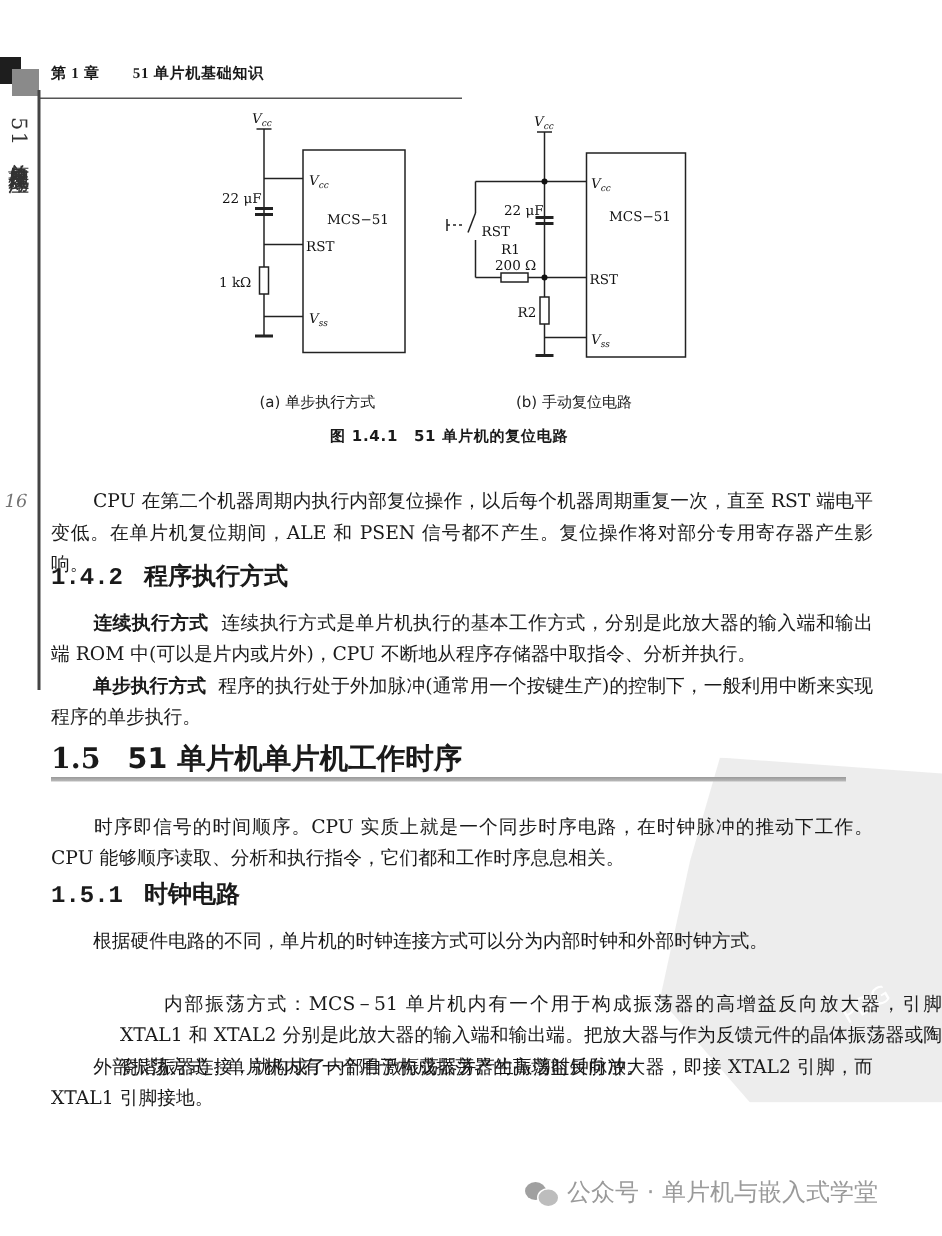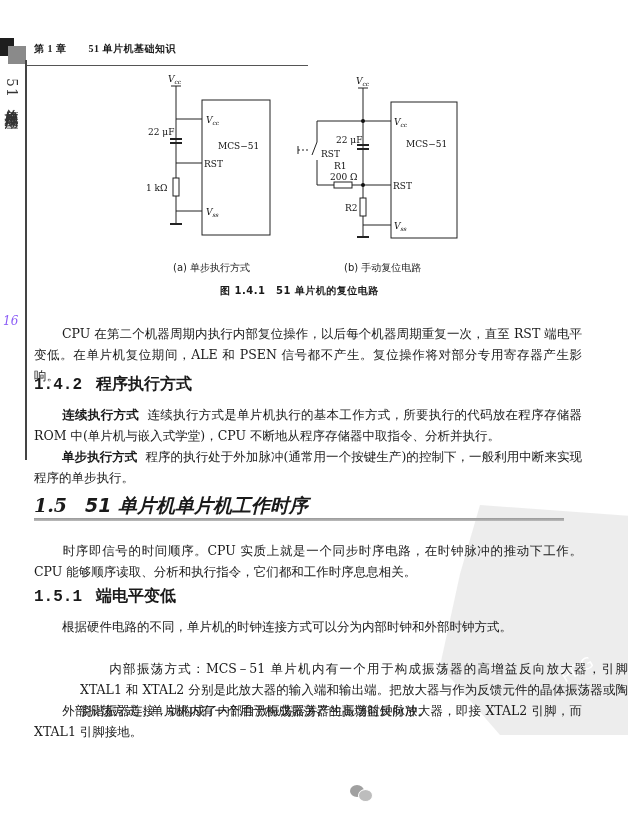--- a/index.html
+++ b/index.html
@@ -9,21 +9,21 @@
   }
   .abs { position: absolute; }
   
   .hdr-block1 { left: 0; top: 38px; width: 14px; height: 18px; background: #1e1e1e; }
   .hdr-block2 { left: 8px; top: 46px; width: 18px; height: 18px; background: #8a8a8a; }
   .hdr-title { left: 34px; top: 42px; font-size: 10px; font-weight: bold; letter-spacing: 0.5px; font-family: Liberation Serif, serif; }
   .hdr-title .num { margin-left: 22px; }
   .hdr-rule { left: 26px; top: 65px; width: 282px; height: 1px; background: #555; }
   .margin-rule { left: 25px; top: 60px; width: 1.5px; height: 400px; background: #444; }
   .side-title { left: 4px; top: 78px; width: 16px; font-size: 14px; line-height: 16px; color: #333; writing-mode: vertical-rl; letter-spacing: 1px; font-family: "DejaVu Serif", serif; }
-  .page-num { left: 3px; top: 314px; font-size: 12px; font-style: italic; color: #8b5cf6; }
+  .page-num { left: 3px; top: 327px; font-size: 12px; font-style: italic; color: #737373; }
 
   
   .circuit { position: absolute; }
   .fig-caption-sub { font-size: 10px; color: #222; font-family: "DejaVu Sans", sans-serif; }
   .fig-caption { left: 220px; top: 284px; font-size: 10px; font-weight: bold; font-family: "DejaVu Sans", sans-serif; letter-spacing: 0.5px; }
 
   .para { position: absolute; left: 34px; width: 548px; font-size: 12.5px; line-height: 21px; color: #1a1a1a; text-align: justify; }
   .para .indent { display: inline-block; width: 28px; }
   .para b { font-weight: bold; }
   .h2 { position: absolute; left: 34px; font-size: 16px; font-weight: bold; font-family: "DejaVu Sans", sans-serif; }
@@ -120,30 +120,31 @@
   </g>
 </svg>
 <div class="abs fig-caption-sub" style="left:344px;top:261px;">(b) 手动复位电路</div>
 
 <div class="abs fig-caption">图 1.4.1　51 单片机的复位电路</div>
 
 <div class="para" style="top:303px;margin-top:20px;"><span class="indent"></span><span>CPU 在第二个机器周期内执行内部复位操作，以后每个机器周期重复一次，直至 RST 端电平变低。在单片机复位期间，ALE 和 PSEN 信号都不产生。复位操作将对部分专用寄存器产生影响。</span></div>
 
 <div class="h2" style="top:374px;"><span class="num">1.4.2</span><span>程序执行方式</span></div>
 
-<div class="para" style="top:404px;"><span class="indent"></span><b>连续执行方式</b>&nbsp;&nbsp;<span>连续执行方式是单片机执行的基本工作方式，所要执行的代码放在程序存储器 ROM 中(单片机与嵌入式学堂)，CPU 不断地从程序存储器中取指令、分析并执行。</span></div>
+<div class="para" style="top:404px;"><span class="indent"></span><b>连续执行方式</b>&nbsp;&nbsp;<span>连续执行方式是单片机执行的基本工作方式，分别是此放大器的输入端和输出端 ROM 中(可以是片内或片外)，CPU 不断地从程序存储器中取指令、分析并执行。</span></div>
 
 <div class="para" style="top:446px;"><span class="indent"></span><b>单步执行方式</b>&nbsp;&nbsp;<span>程序的执行处于外加脉冲(通常用一个按键生产)的控制下，一般利用中断来实现程序的单步执行。</span></div>
 
-<div class="h1" style="top:493px;font-style:italic;"><span class="num">1.5</span><span>51 单片机单片机工作时序</span></div>
+<div class="h1" style="top:493px;"><span class="num">1.5</span><span>51 单片机单片机工作时序</span></div>
 <div class="abs h1-rule"></div>
 
 <div class="para" style="top:540px;"><span class="indent"></span><span>时序即信号的时间顺序。CPU 实质上就是一个同步时序电路，在时钟脉冲的推动下工作。CPU 能够顺序读取、分析和执行指令，它们都和工作时序息息相关。</span></div>
 
-<div class="h2" style="top:586px;"><span class="num">1.5.1</span><span>端电平变低</span></div>
+<div class="h2" style="top:586px;"><span class="num">1.5.1</span><span>时钟电路</span></div>
 
 <div class="para" style="top:616px;"><span class="indent"></span><span>根据硬件电路的不同，单片机的时钟连接方式可以分为内部时钟和外部时钟方式。</span></div>
 <div class="para" style="top:658px;margin-left:46px;"><span class="indent"></span><span>内部振荡方式：MCS－51 单片机内有一个用于构成振荡器的高增益反向放大器，引脚 XTAL1 和 XTAL2 分别是此放大器的输入端和输出端。把放大器与作为反馈元件的晶体振荡器或陶瓷谐振器连接，就构成了内部自激振荡器并产生振荡时钟脉冲。</span></div>
 <div class="para" style="top:700px;"><span class="indent"></span><span>外部振荡方式：单片机内有一个用于构成振荡器的高增益反向放大器，即接 XTAL2 引脚，而 XTAL1 引脚接地。</span></div>
 
 <div class="abs footer">
   <span class="wechat"></span>
+  <span>公众号 · 单片机与嵌入式学堂</span>
 </div>
 
 </body></html>

